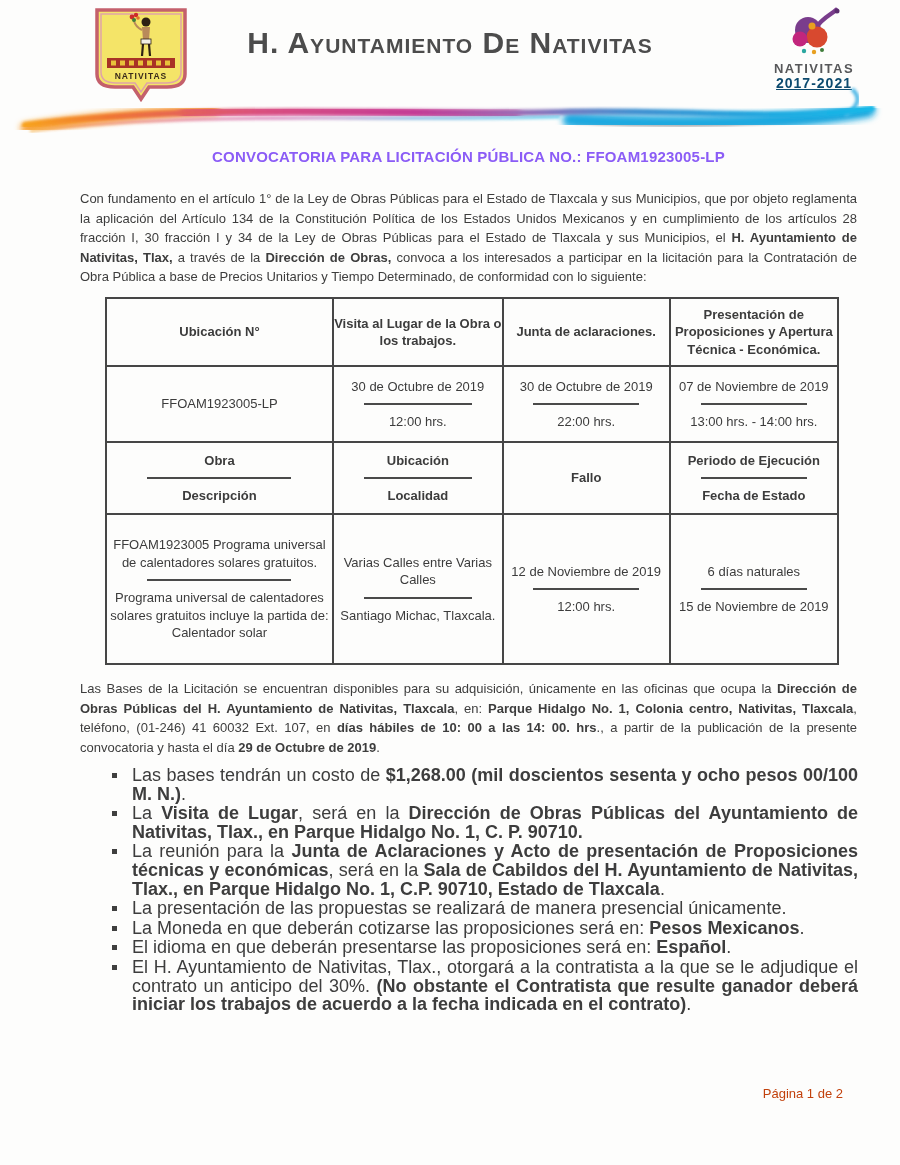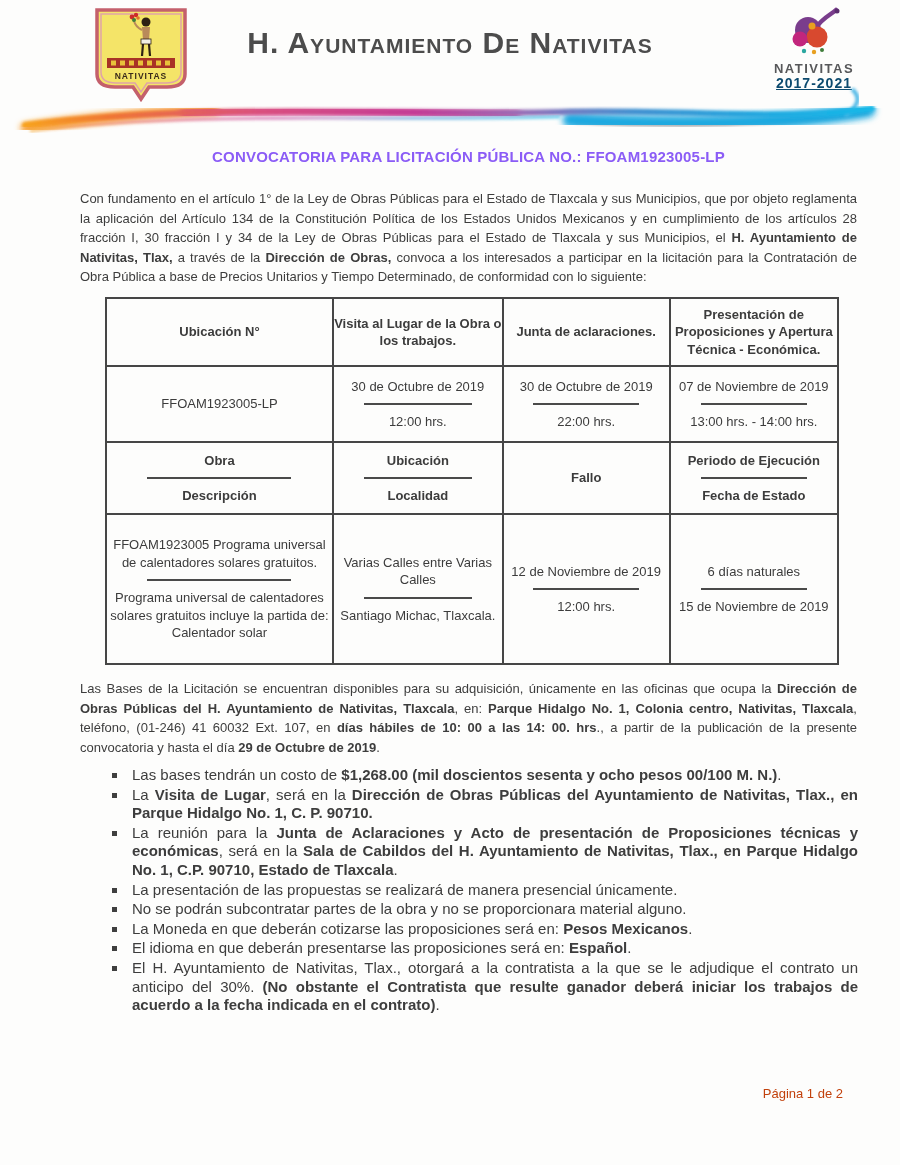--- a/index.html
+++ b/index.html
@@ -53,21 +53,21 @@
   .r-d2 td{height:140px;margin-top:8px;}
 
   
   .bullets{position:absolute;left:112px;top:766px;width:746px;}
   .bullet{display:flex;margin:0 0 1px 0;}
   .bullet .mark{
     flex:0 0 5px;width:5px;height:5px;background:#3f3f3f;
     margin:7px 15px 0 0;
   }
   .bullet .bt{
-    flex:1;font-size:15px;line-height:18.6px;text-align:justify;color:#3d3d3d;
+    flex:1;font-size:18px;line-height:18.6px;text-align:justify;color:#3d3d3d;
   }
 
   .page-footer{
     position:absolute;right:57px;top:1086px;
     font-size:13px;color:#c2410c;
   }
 </style>
 </head>
 <body>
 
@@ -245,24 +245,20 @@
       <span class="mark"></span>
       <div class="bt"><span>La reunión para la </span><span class="b">Junta de Aclaraciones y Acto de presentación de Proposiciones técnicas y económicas</span><span>, será en la </span><span class="b">Sala de Cabildos del H. Ayuntamiento de Nativitas, Tlax., en Parque Hidalgo No. 1, C.P. 90710, Estado de Tlaxcala</span><span>.</span></div>
     </div>
 
     <div class="bullet">
       <span class="mark"></span>
       <div class="bt"><span>La presentación de las propuestas se realizará de manera presencial únicamente.</span></div>
     </div>
 
 
-    <div class="bullet">
-      <span class="mark"></span>
-      <div class="bt"><span>No se podrán subcontratar partes de la obra y no se proporcionara material alguno.</span></div>
-    </div>
 
     <div class="bullet">
       <span class="mark"></span>
       <div class="bt"><span>La Moneda en que deberán cotizarse las proposiciones será en: </span><span class="b">Pesos Mexicanos</span><span>.</span></div>
     </div>
 
     <div class="bullet">
       <span class="mark"></span>
       <div class="bt"><span>El idioma en que deberán presentarse las proposiciones será en: </span><span class="b">Español</span><span>.</span></div>
     </div>

